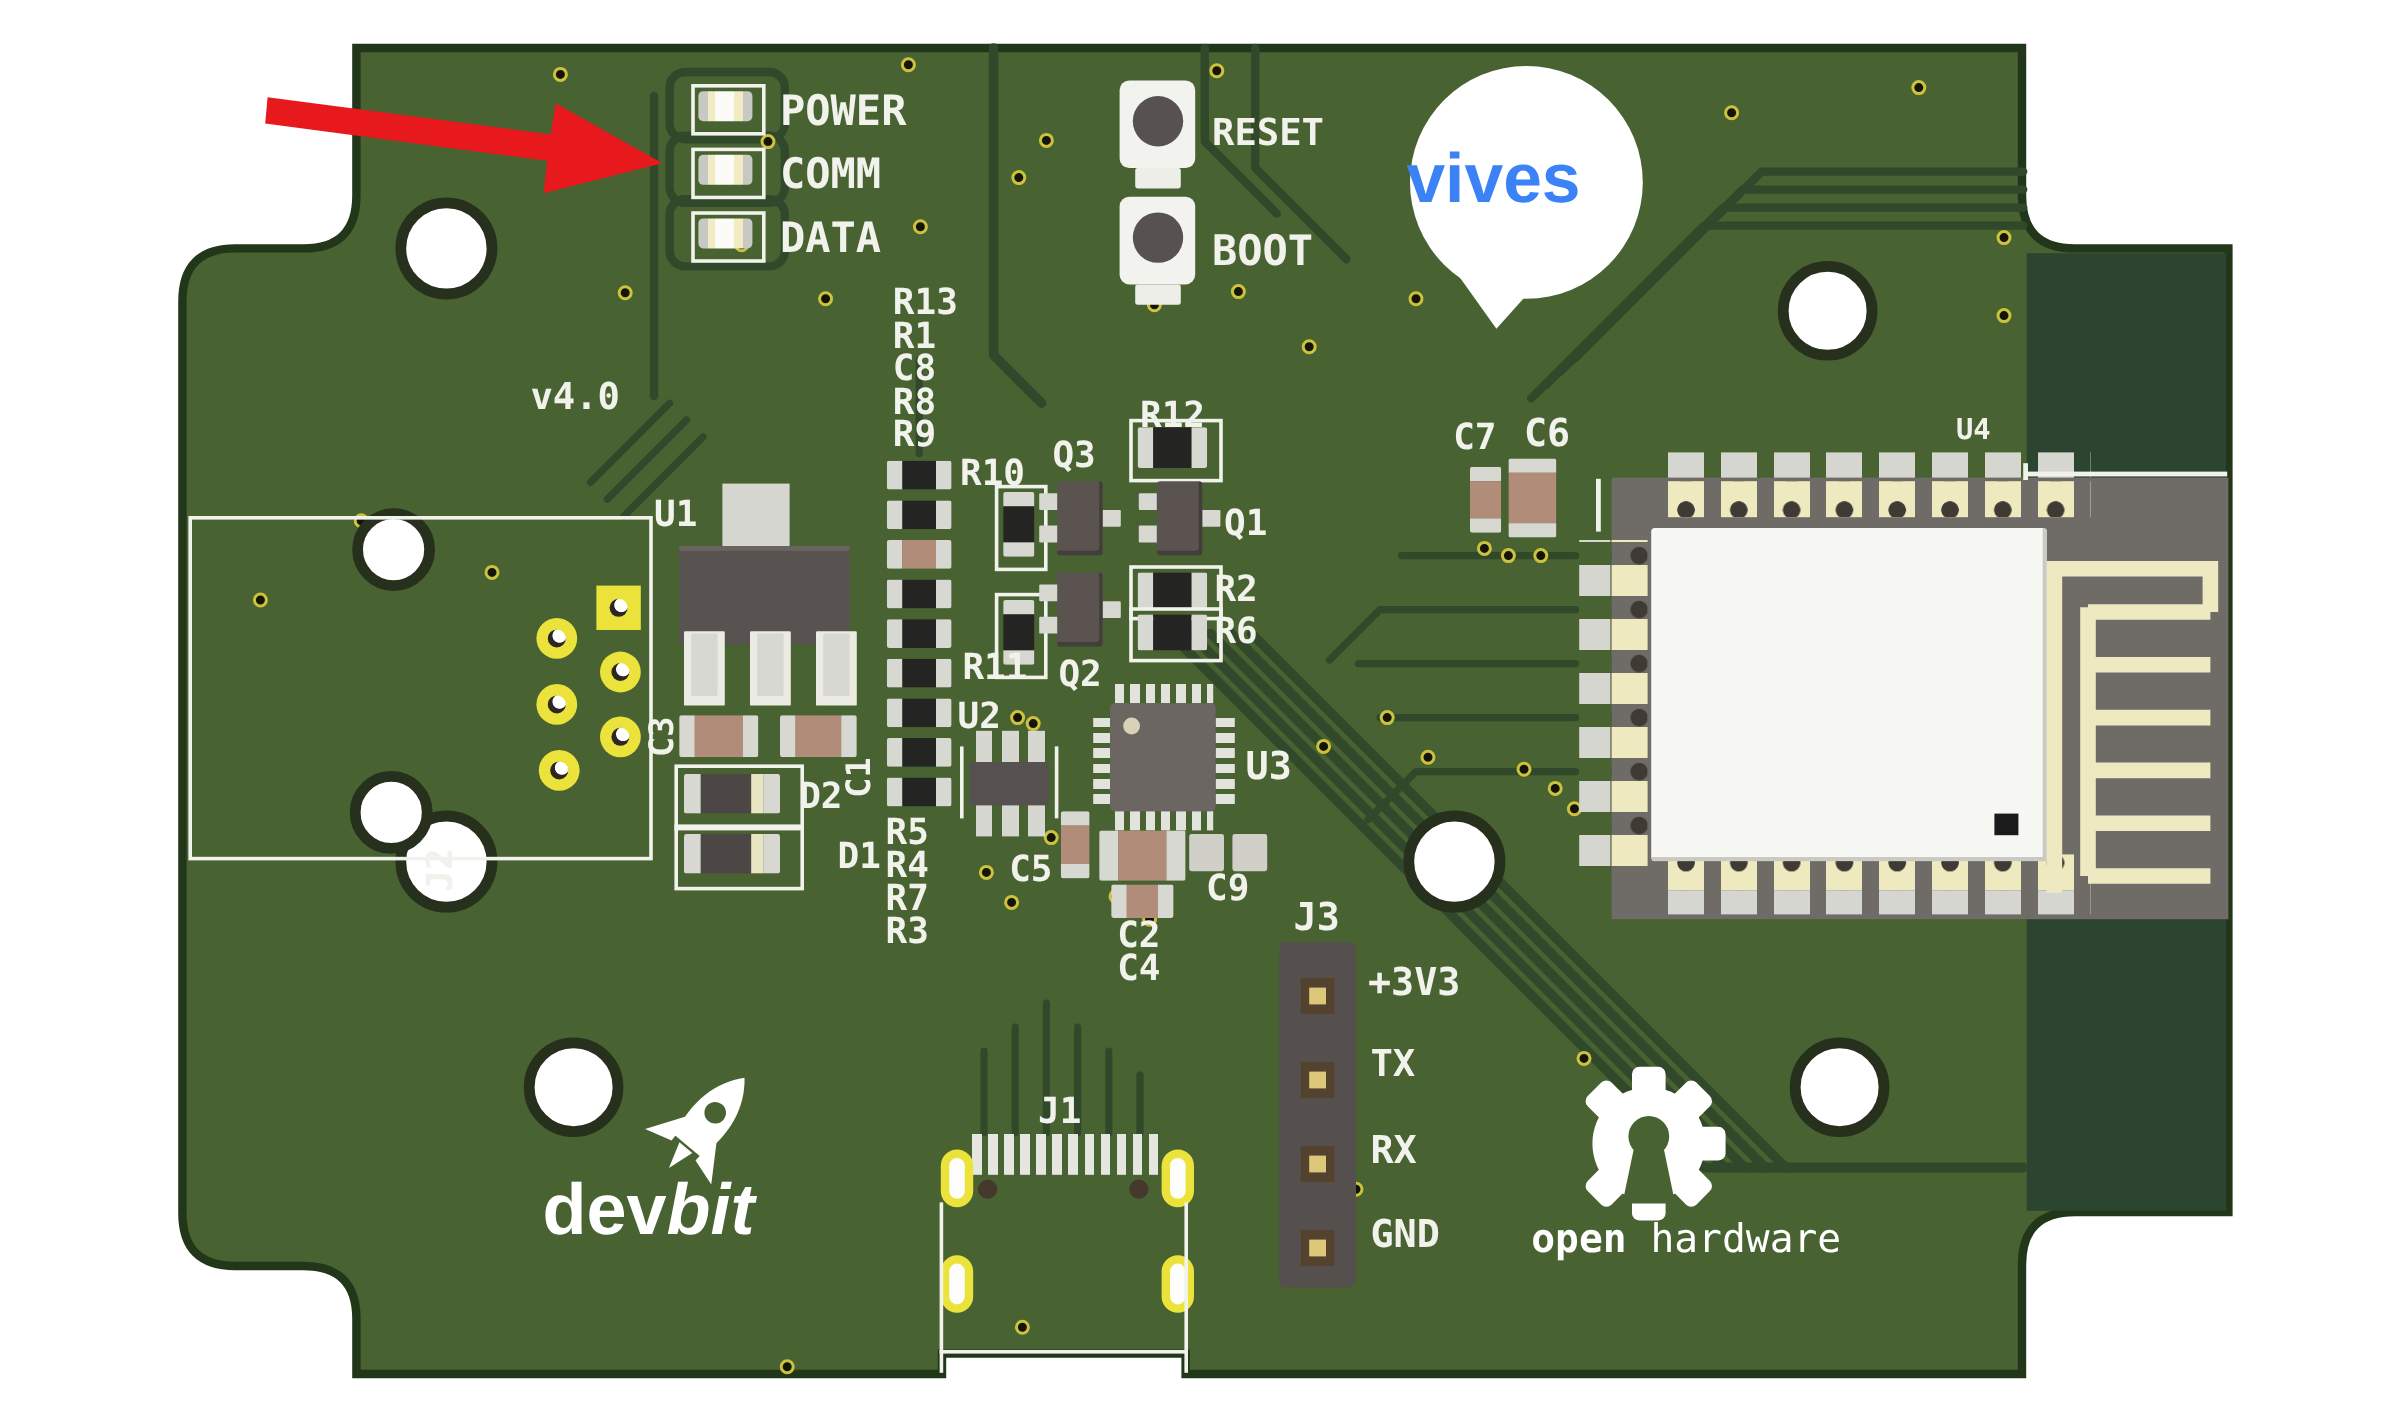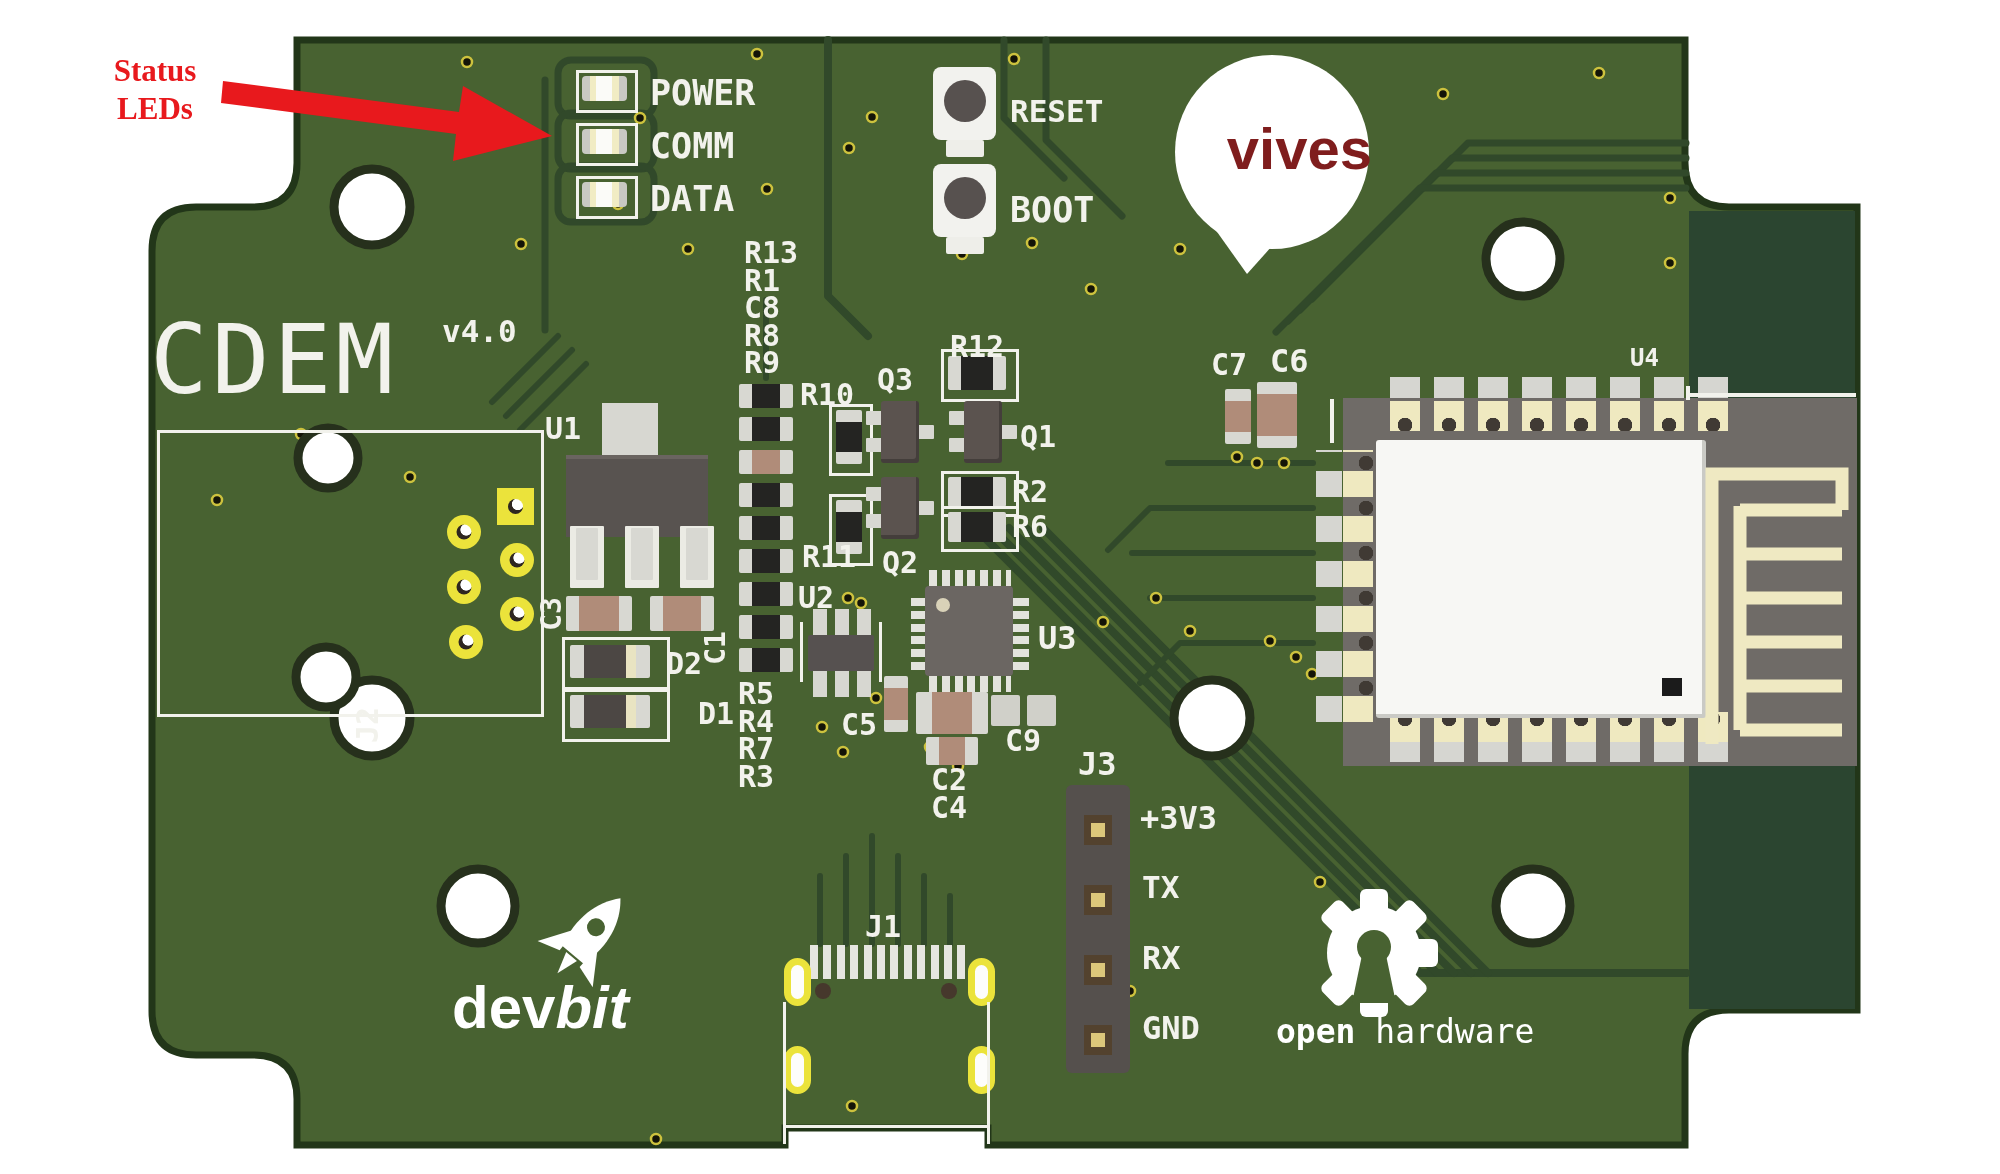--- a/index.html
+++ b/index.html
@@ -420,21 +420,20 @@
     <div class="silkline" style="left:1686px;top:386px;width:4px;height:14px"></div>
   </div>
 
   <div class="lyr">
     <div class="silk" style="left:650px;top:76px;font-size:35px">POWER</div>
     <div class="silk" style="left:650px;top:129px;font-size:35px">COMM</div>
     <div class="silk" style="left:650px;top:182px;font-size:35px">DATA</div>
     <div class="silk" style="left:1010px;top:96px;font-size:31px">RESET</div>
     <div class="silk" style="left:1010px;top:193px;font-size:35px">BOOT</div>
 
-    <div class="silk" style="left:150px;top:312px;font-size:96px;letter-spacing:4px;font-weight:normal">CDEM</div>
     <div class="silk" style="left:442px;top:316px;font-size:31px">v4.0</div>
 
     <div class="silk" style="left:744px;top:238px">R13</div>
     <div class="silk" style="left:744px;top:266px">R1</div>
     <div class="silk" style="left:744px;top:293px">C8</div>
     <div class="silk" style="left:744px;top:321px">R8</div>
     <div class="silk" style="left:744px;top:348px">R9</div>
 
     <div class="silk" style="left:800px;top:380px">R10</div>
     <div class="silk" style="left:877px;top:365px">Q3</div>
@@ -468,26 +467,22 @@
     <div class="silk" style="left:1270px;top:345px;font-size:32px">C6</div>
 
     <div class="silk" style="left:865px;top:912px">J1</div>
     <div class="silk" style="left:368px;top:725px;transform:translate(-50%,-50%) rotate(-90deg)">J2</div>
     <div class="silk" style="left:1078px;top:748px;font-size:32px">J3</div>
     <div class="silk" style="left:1140px;top:802px;font-size:32px">+3V3</div>
     <div class="silk" style="left:1142px;top:872px;font-size:31px">TX</div>
     <div class="silk" style="left:1142px;top:942px;font-size:32px">RX</div>
     <div class="silk" style="left:1142px;top:1012px;font-size:32px">GND</div>
 
-    <div style="position:absolute;left:1172px;top:120px;width:200px;text-align:right;color:#7f1d1d;font:bold 58px/1 'Liberation Sans',sans-serif">vives</div>
+    <div style="position:absolute;left:1172px;top:120px;width:200px;text-align:left;color:#3b82f6;font:bold 58px/1 'Liberation Sans',sans-serif">vives</div>
     <div style="position:absolute;left:452px;top:978px;color:#fff;font:bold 60px/1 'Liberation Sans',sans-serif"><span>dev</span><span style="font-style:italic">bit</span></div>
     <div style="position:absolute;left:1276px;top:1015px;color:#fff;font:normal 33px/1 'DejaVu Sans Mono',monospace"><span style="font-weight:bold">open</span><span> </span><span>hardware</span></div>
   </div>
 
   <svg class="lyr" width="2000" height="1174" viewBox="0 0 2000 1174" style="z-index:40">
     <polygon fill="#e8191d" points="223,81 459,112 463,86 552,136 453,161 456,134 221,103"></polygon>
   </svg>
-  <div class="anno-red" style="position:absolute;left:60px;top:52px;width:190px;z-index:41">
-    <div>Status</div>
-    <div>LEDs</div>
-  </div>
 
 </div>
 
 </body></html>

